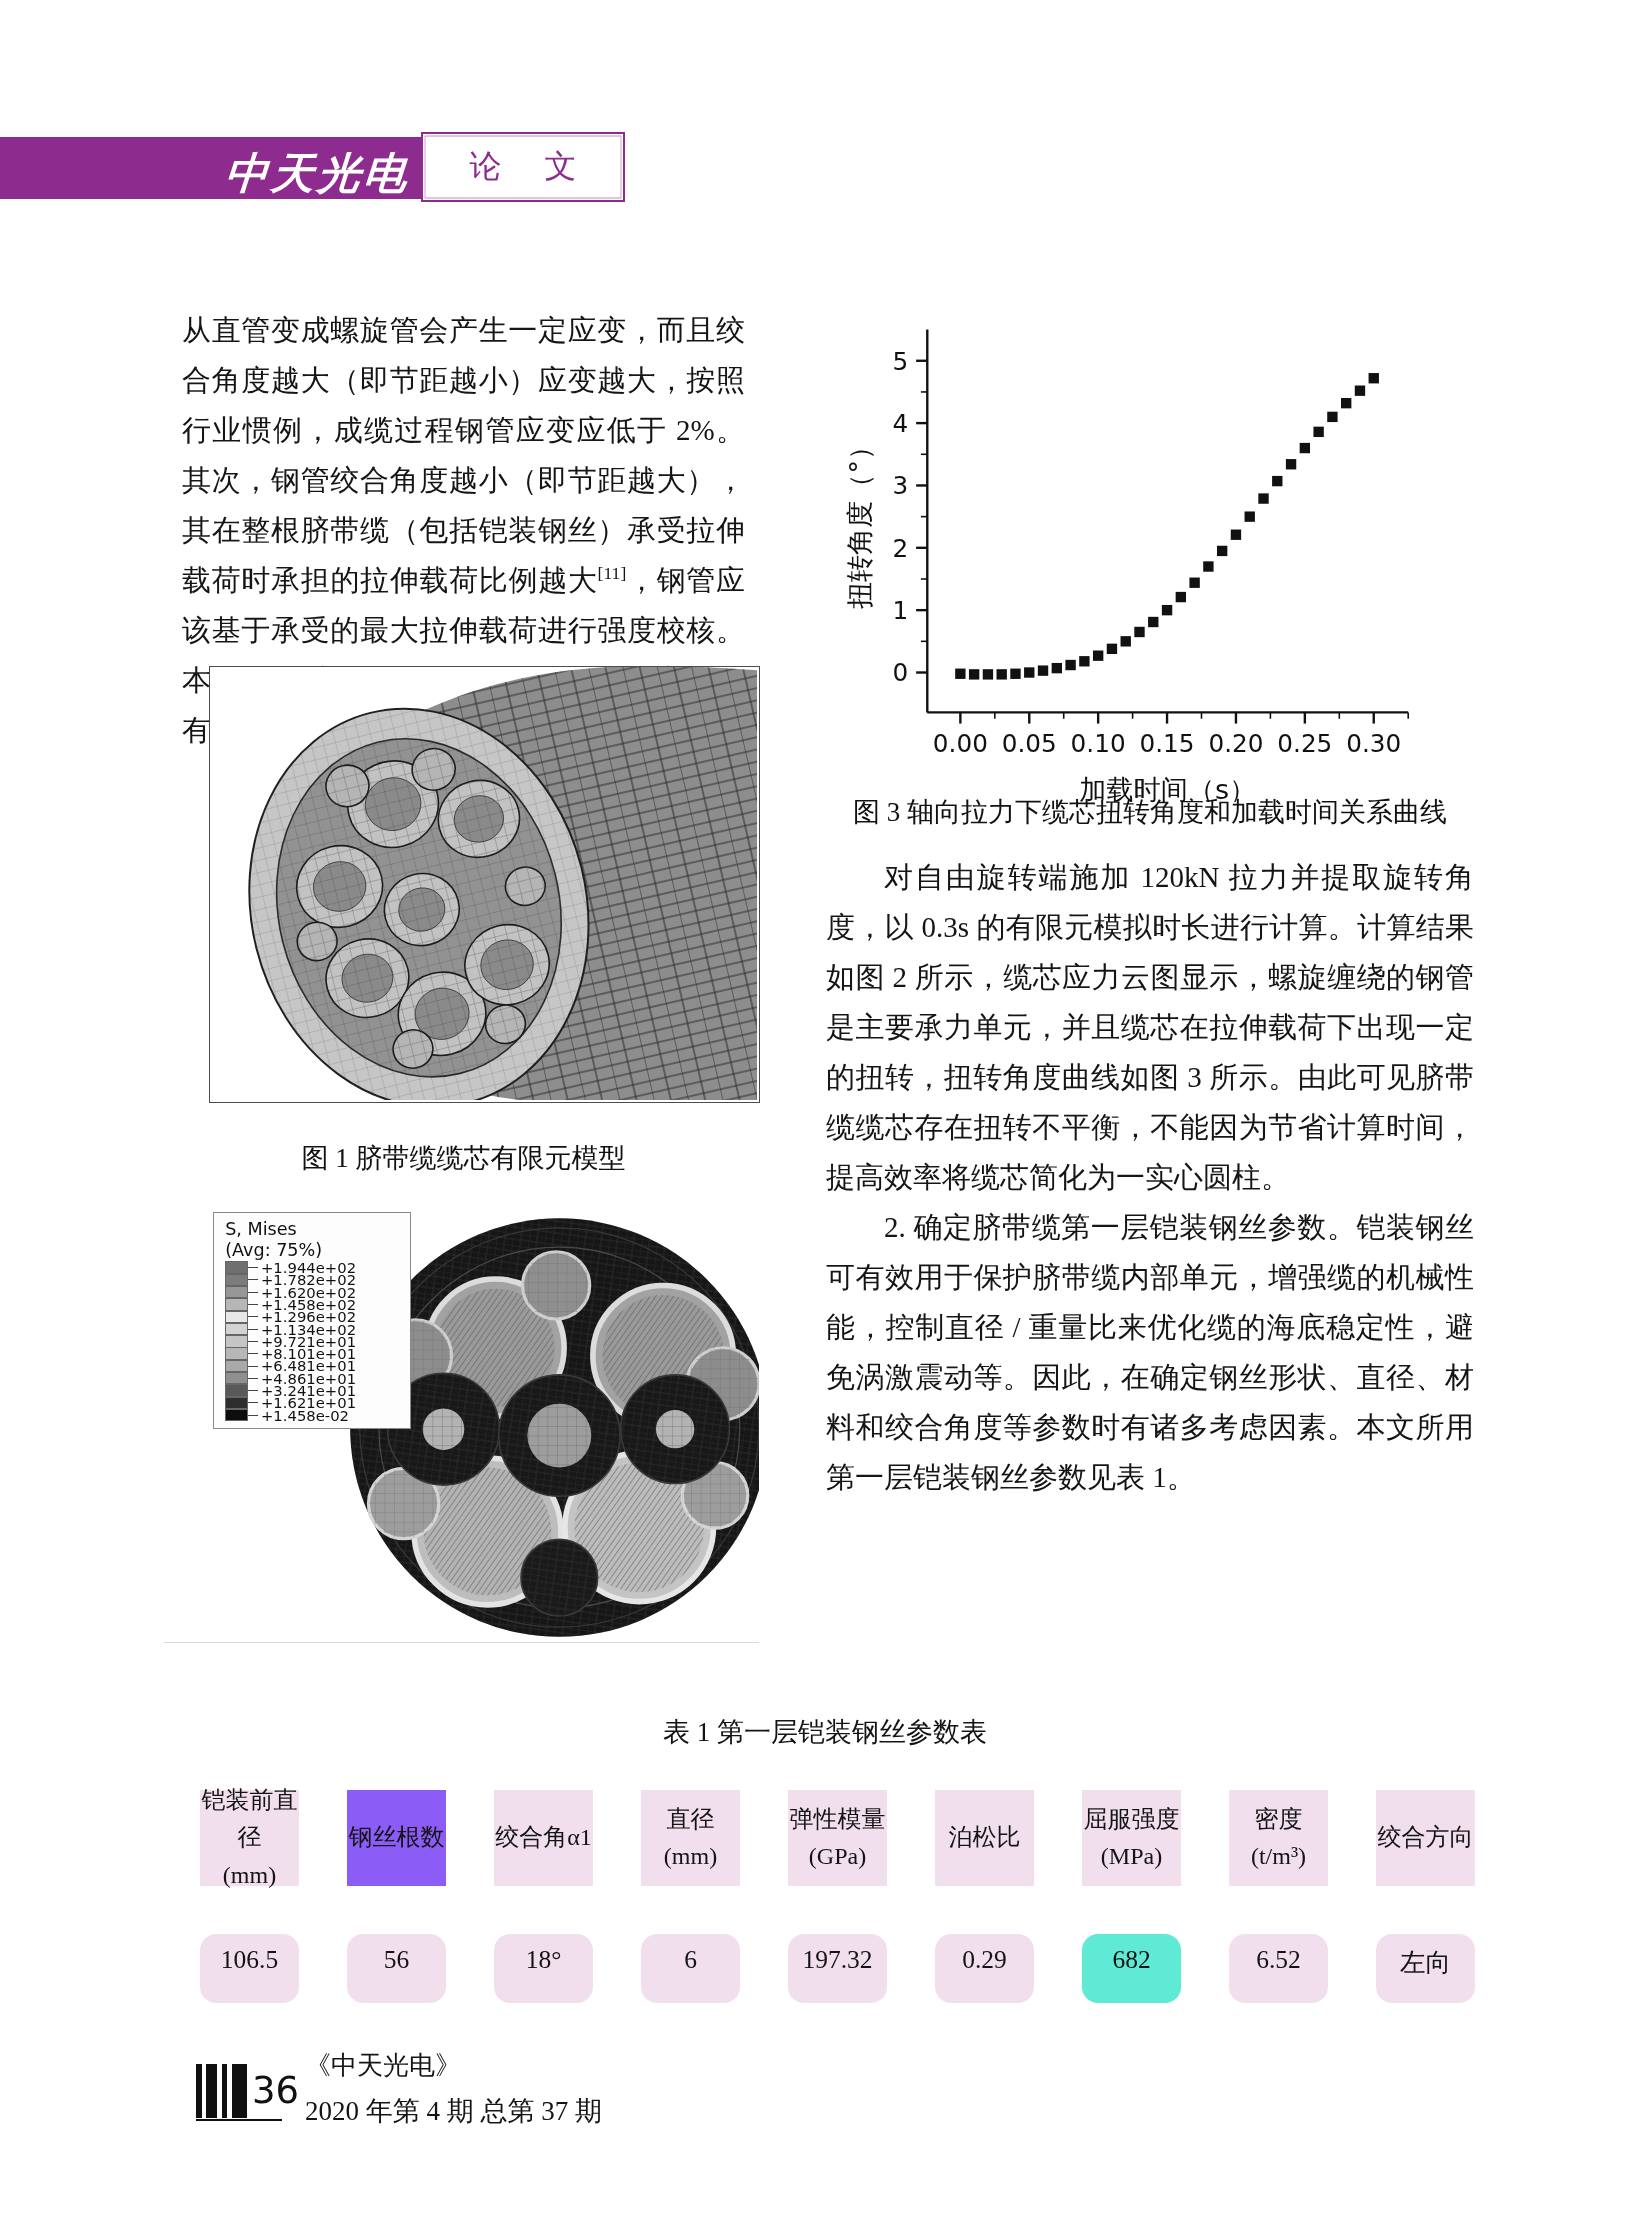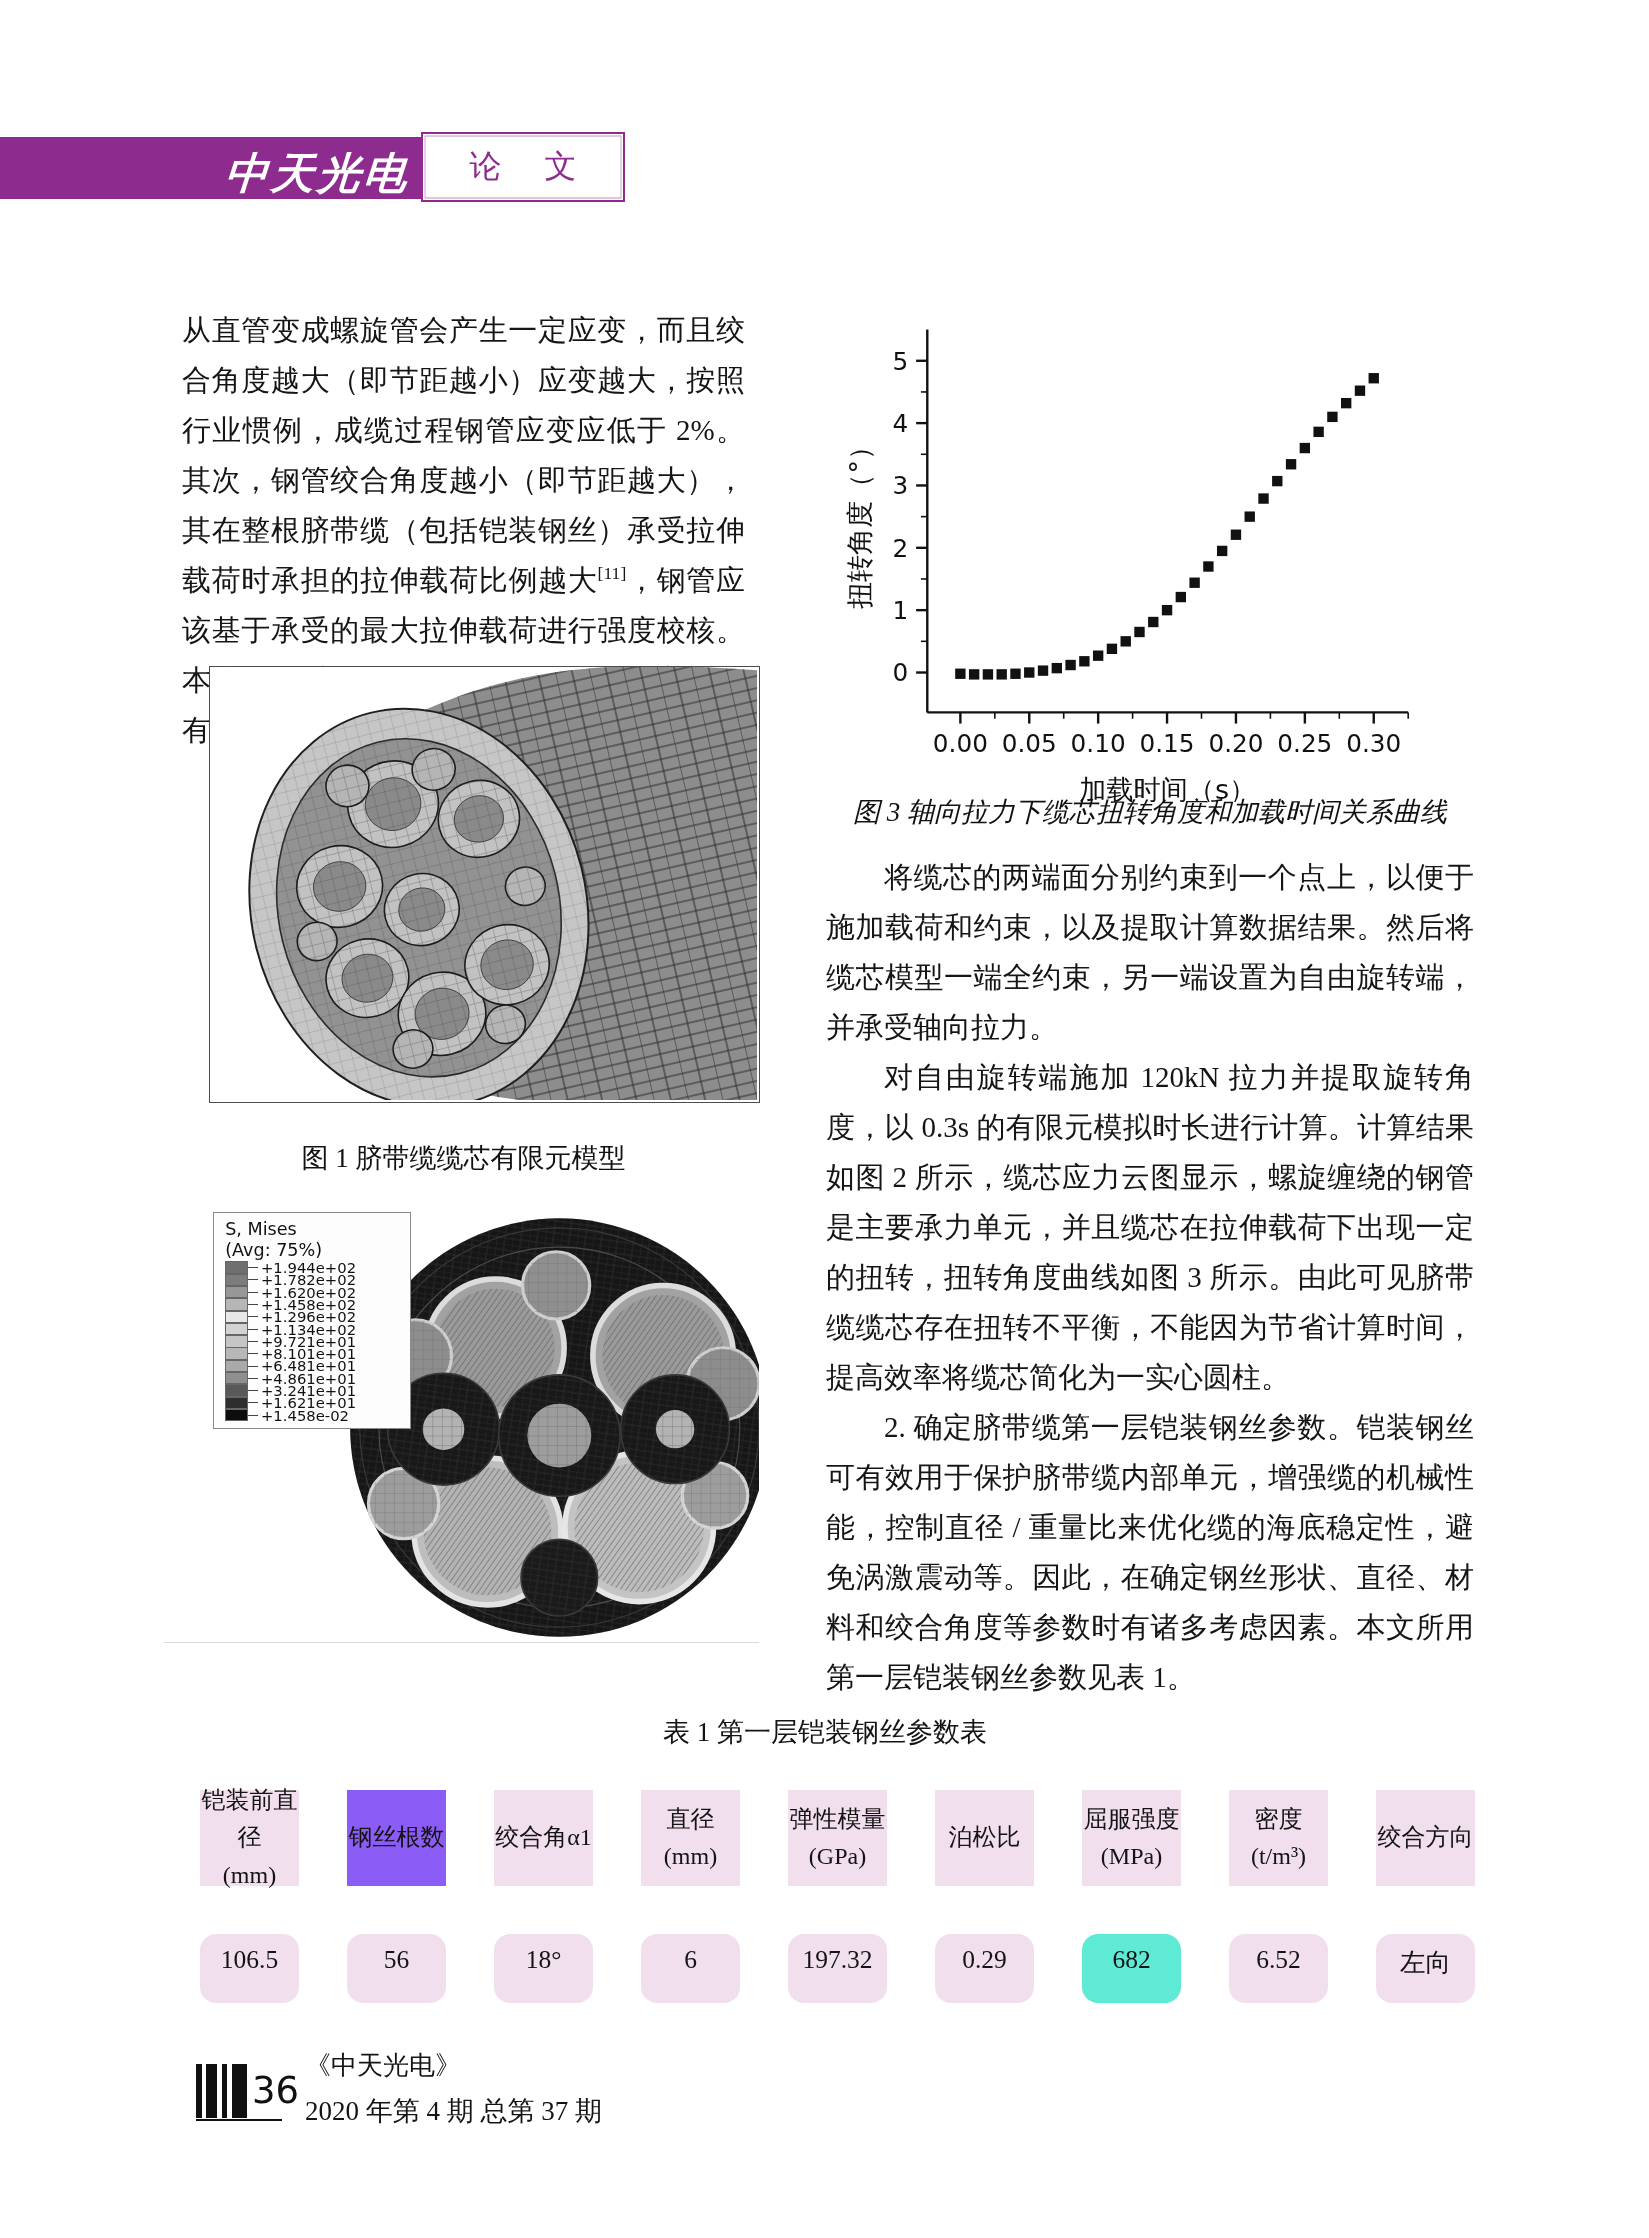--- a/index.html
+++ b/index.html
@@ -369,24 +369,23 @@
           <rect x="611.1934097421204" y="149.70846905537462" width="13" height="13" fill="#111111"></rect>
           <rect x="628.471346704871" y="130.94625407166131" width="13" height="13" fill="#111111"></rect>
           <rect x="645.7492836676219" y="113.74755700325733" width="13" height="13" fill="#111111"></rect>
           <rect x="663.0272206303724" y="98.11237785016289" width="13" height="13" fill="#111111"></rect>
           <rect x="680.3051575931231" y="82.47719869706845" width="13" height="13" fill="#111111"></rect>
         </g>
         <text x="428.5" y="616" text-anchor="middle" font-size="34">加载时间（s）</text>
         <text x="54" y="268" text-anchor="middle" font-size="34" transform="rotate(-90 54 268)">扭转角度（°）</text>
       </svg>
   </div>
-  <div class="caption" style="left:826px;top:794px;width:648px;font-style:italic;">图 3  轴向拉力下缆芯扭转角度和加载时间关系曲线</div>
+  <div class="caption" style="left:826px;top:794px;width:648px;">图 3  轴向拉力下缆芯扭转角度和加载时间关系曲线</div>
 
   <div class="col-right body-text">
-    <p class="indent">将缆芯的两端面分别约束到一个点上，以便于施加载荷和约束，以及提取计算数据结果。然后将缆芯模型一端全约束，另一端设置为自由旋转端，并承受轴向拉力。</p>
     <p class="indent">对自由旋转端施加 120kN 拉力并提取旋转角度，以 0.3s 的有限元模拟时长进行计算。计算结果如图 2 所示，缆芯应力云图显示，螺旋缠绕的钢管是主要承力单元，并且缆芯在拉伸载荷下出现一定的扭转，扭转角度曲线如图 3 所示。由此可见脐带缆缆芯存在扭转不平衡，不能因为节省计算时间，提高效率将缆芯简化为一实心圆柱。</p>
     <p class="indent">2. 确定脐带缆第一层铠装钢丝参数。铠装钢丝可有效用于保护脐带缆内部单元，增强缆的机械性能，控制直径 / 重量比来优化缆的海底稳定性，避免涡激震动等。因此，在确定钢丝形状、直径、材料和绞合角度等参数时有诸多考虑因素。本文所用第一层铠装钢丝参数见表 1。</p>
   </div>
 
   <div class="tab-caption">表 1  第一层铠装钢丝参数表</div>
   <div class="param-table">
       <div class="th" style="background: rgb(242, 223, 238);">铠装前直径
 (mm)</div>
       <div class="th" style="background: #8b5cf6;">钢丝根数</div>
       <div class="th" style="background: rgb(242, 223, 238);">绞合角α1</div>

